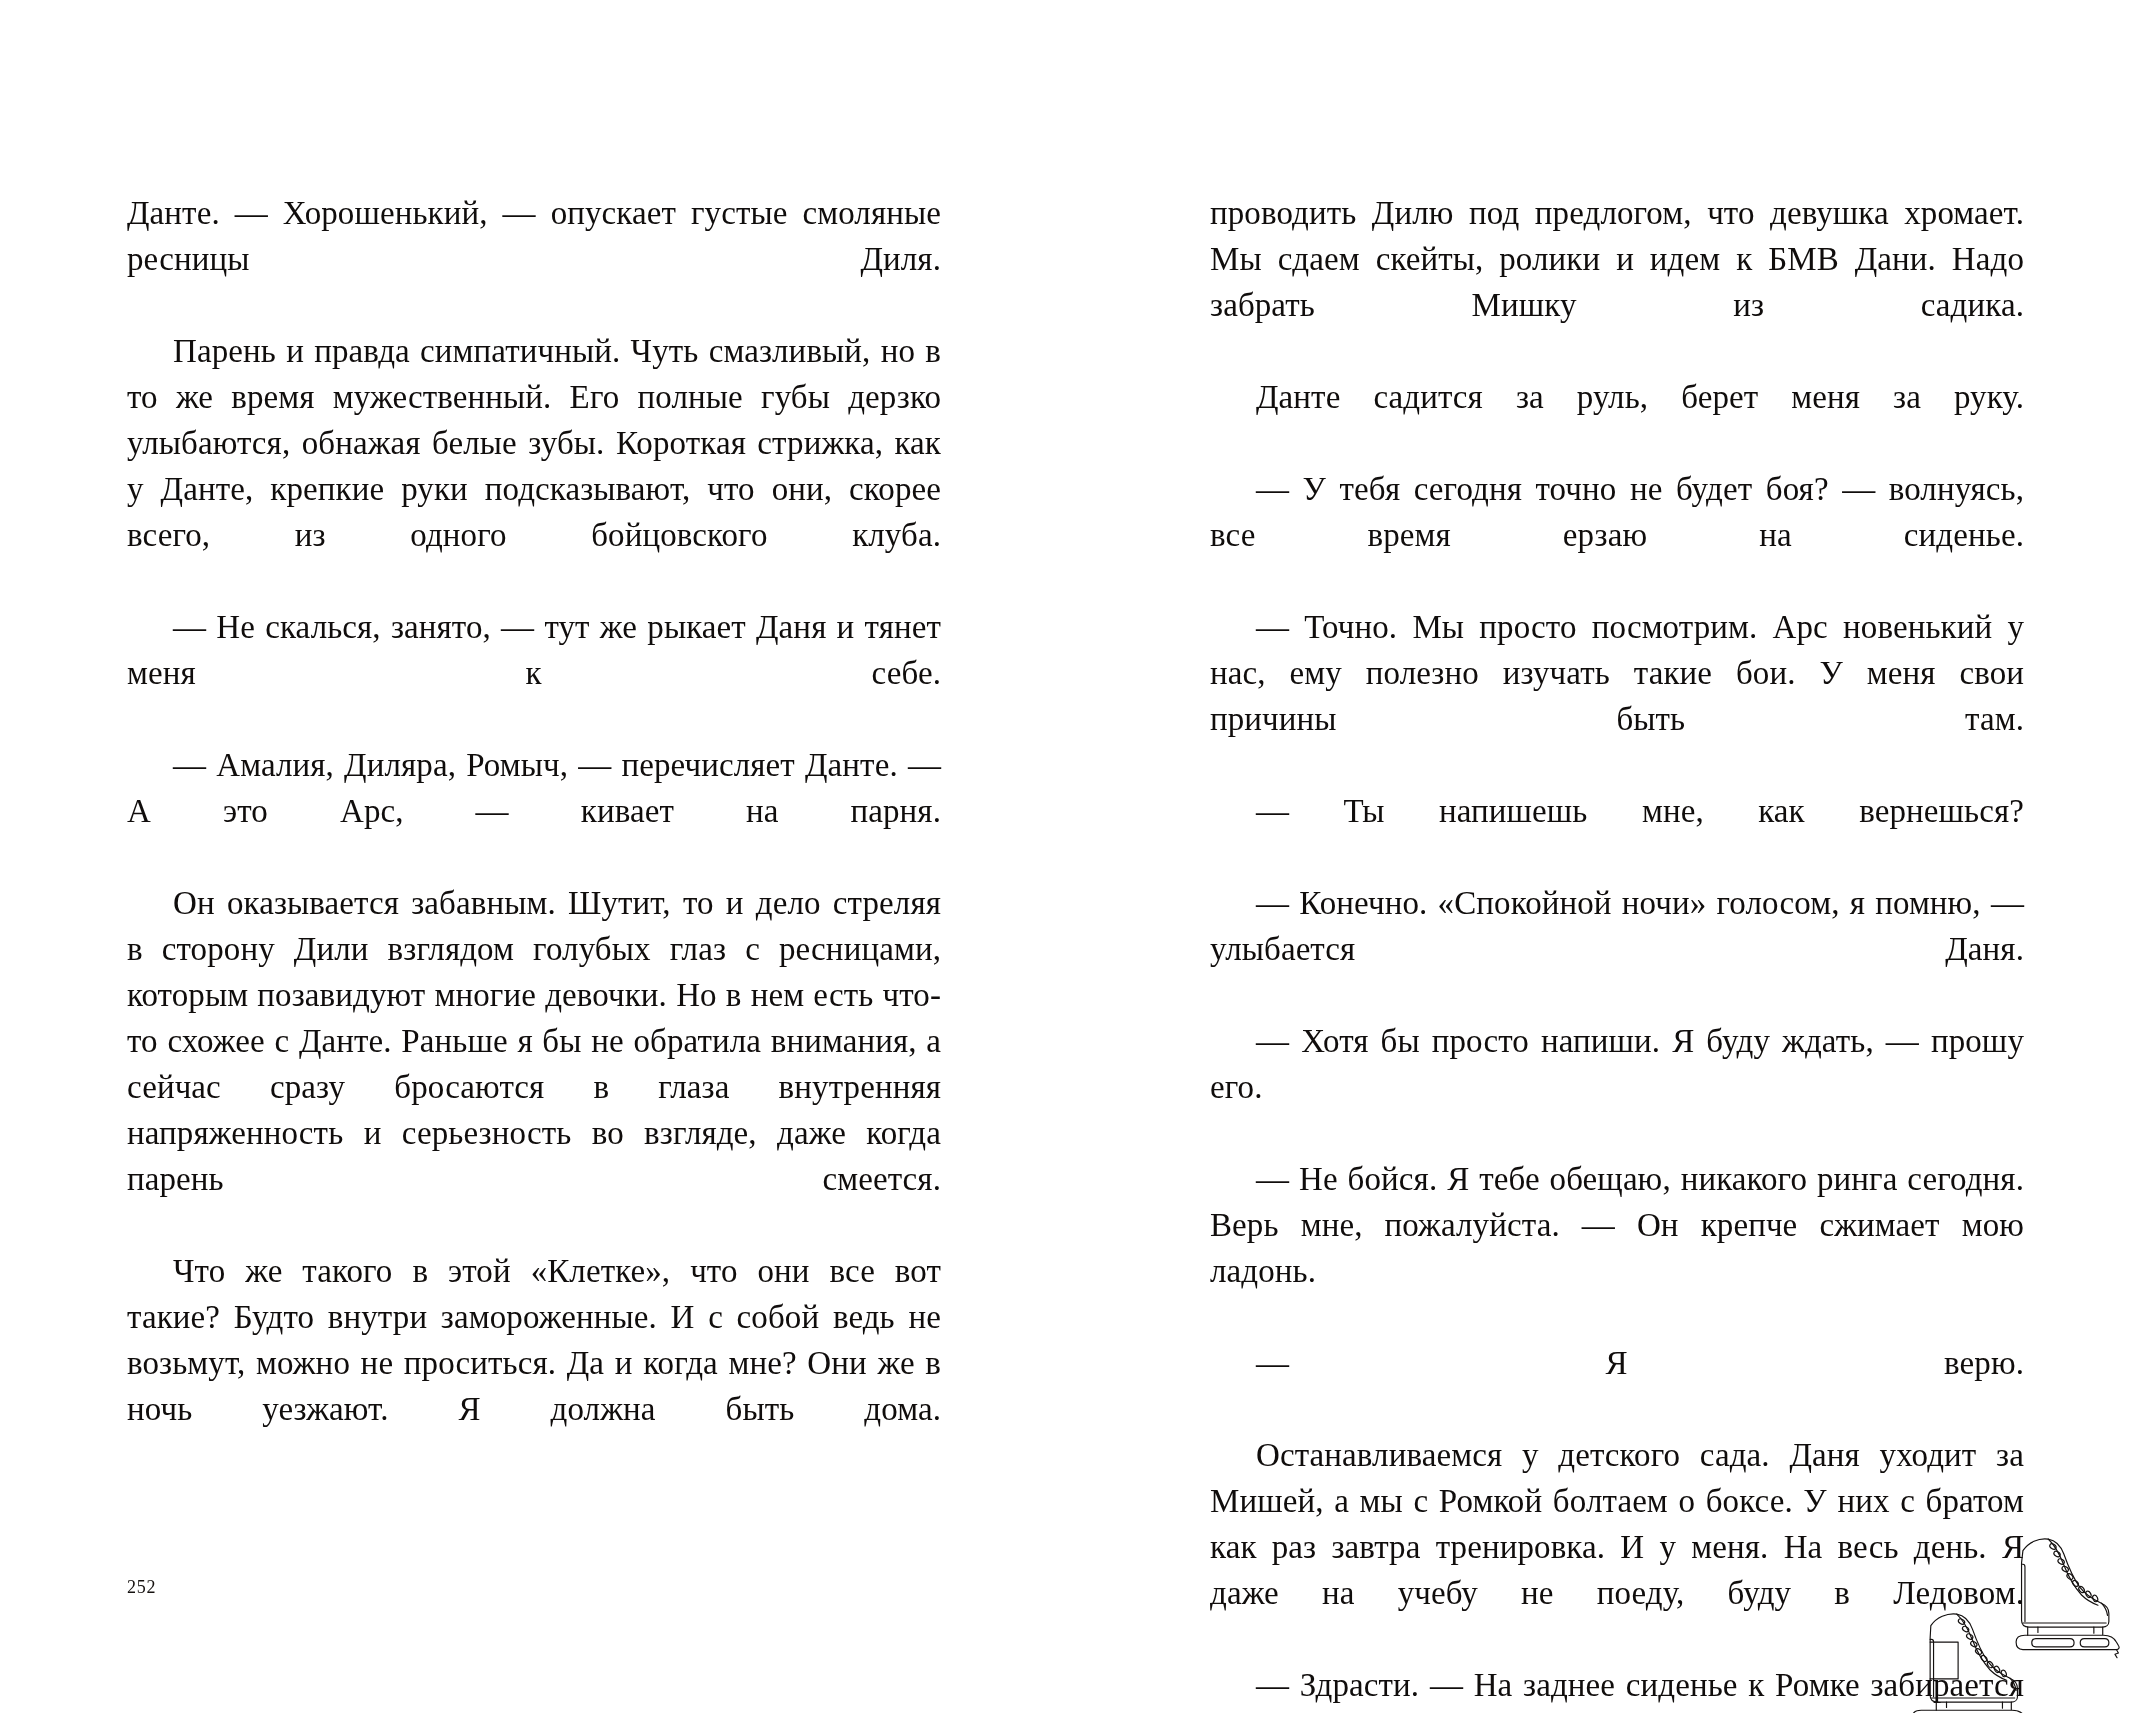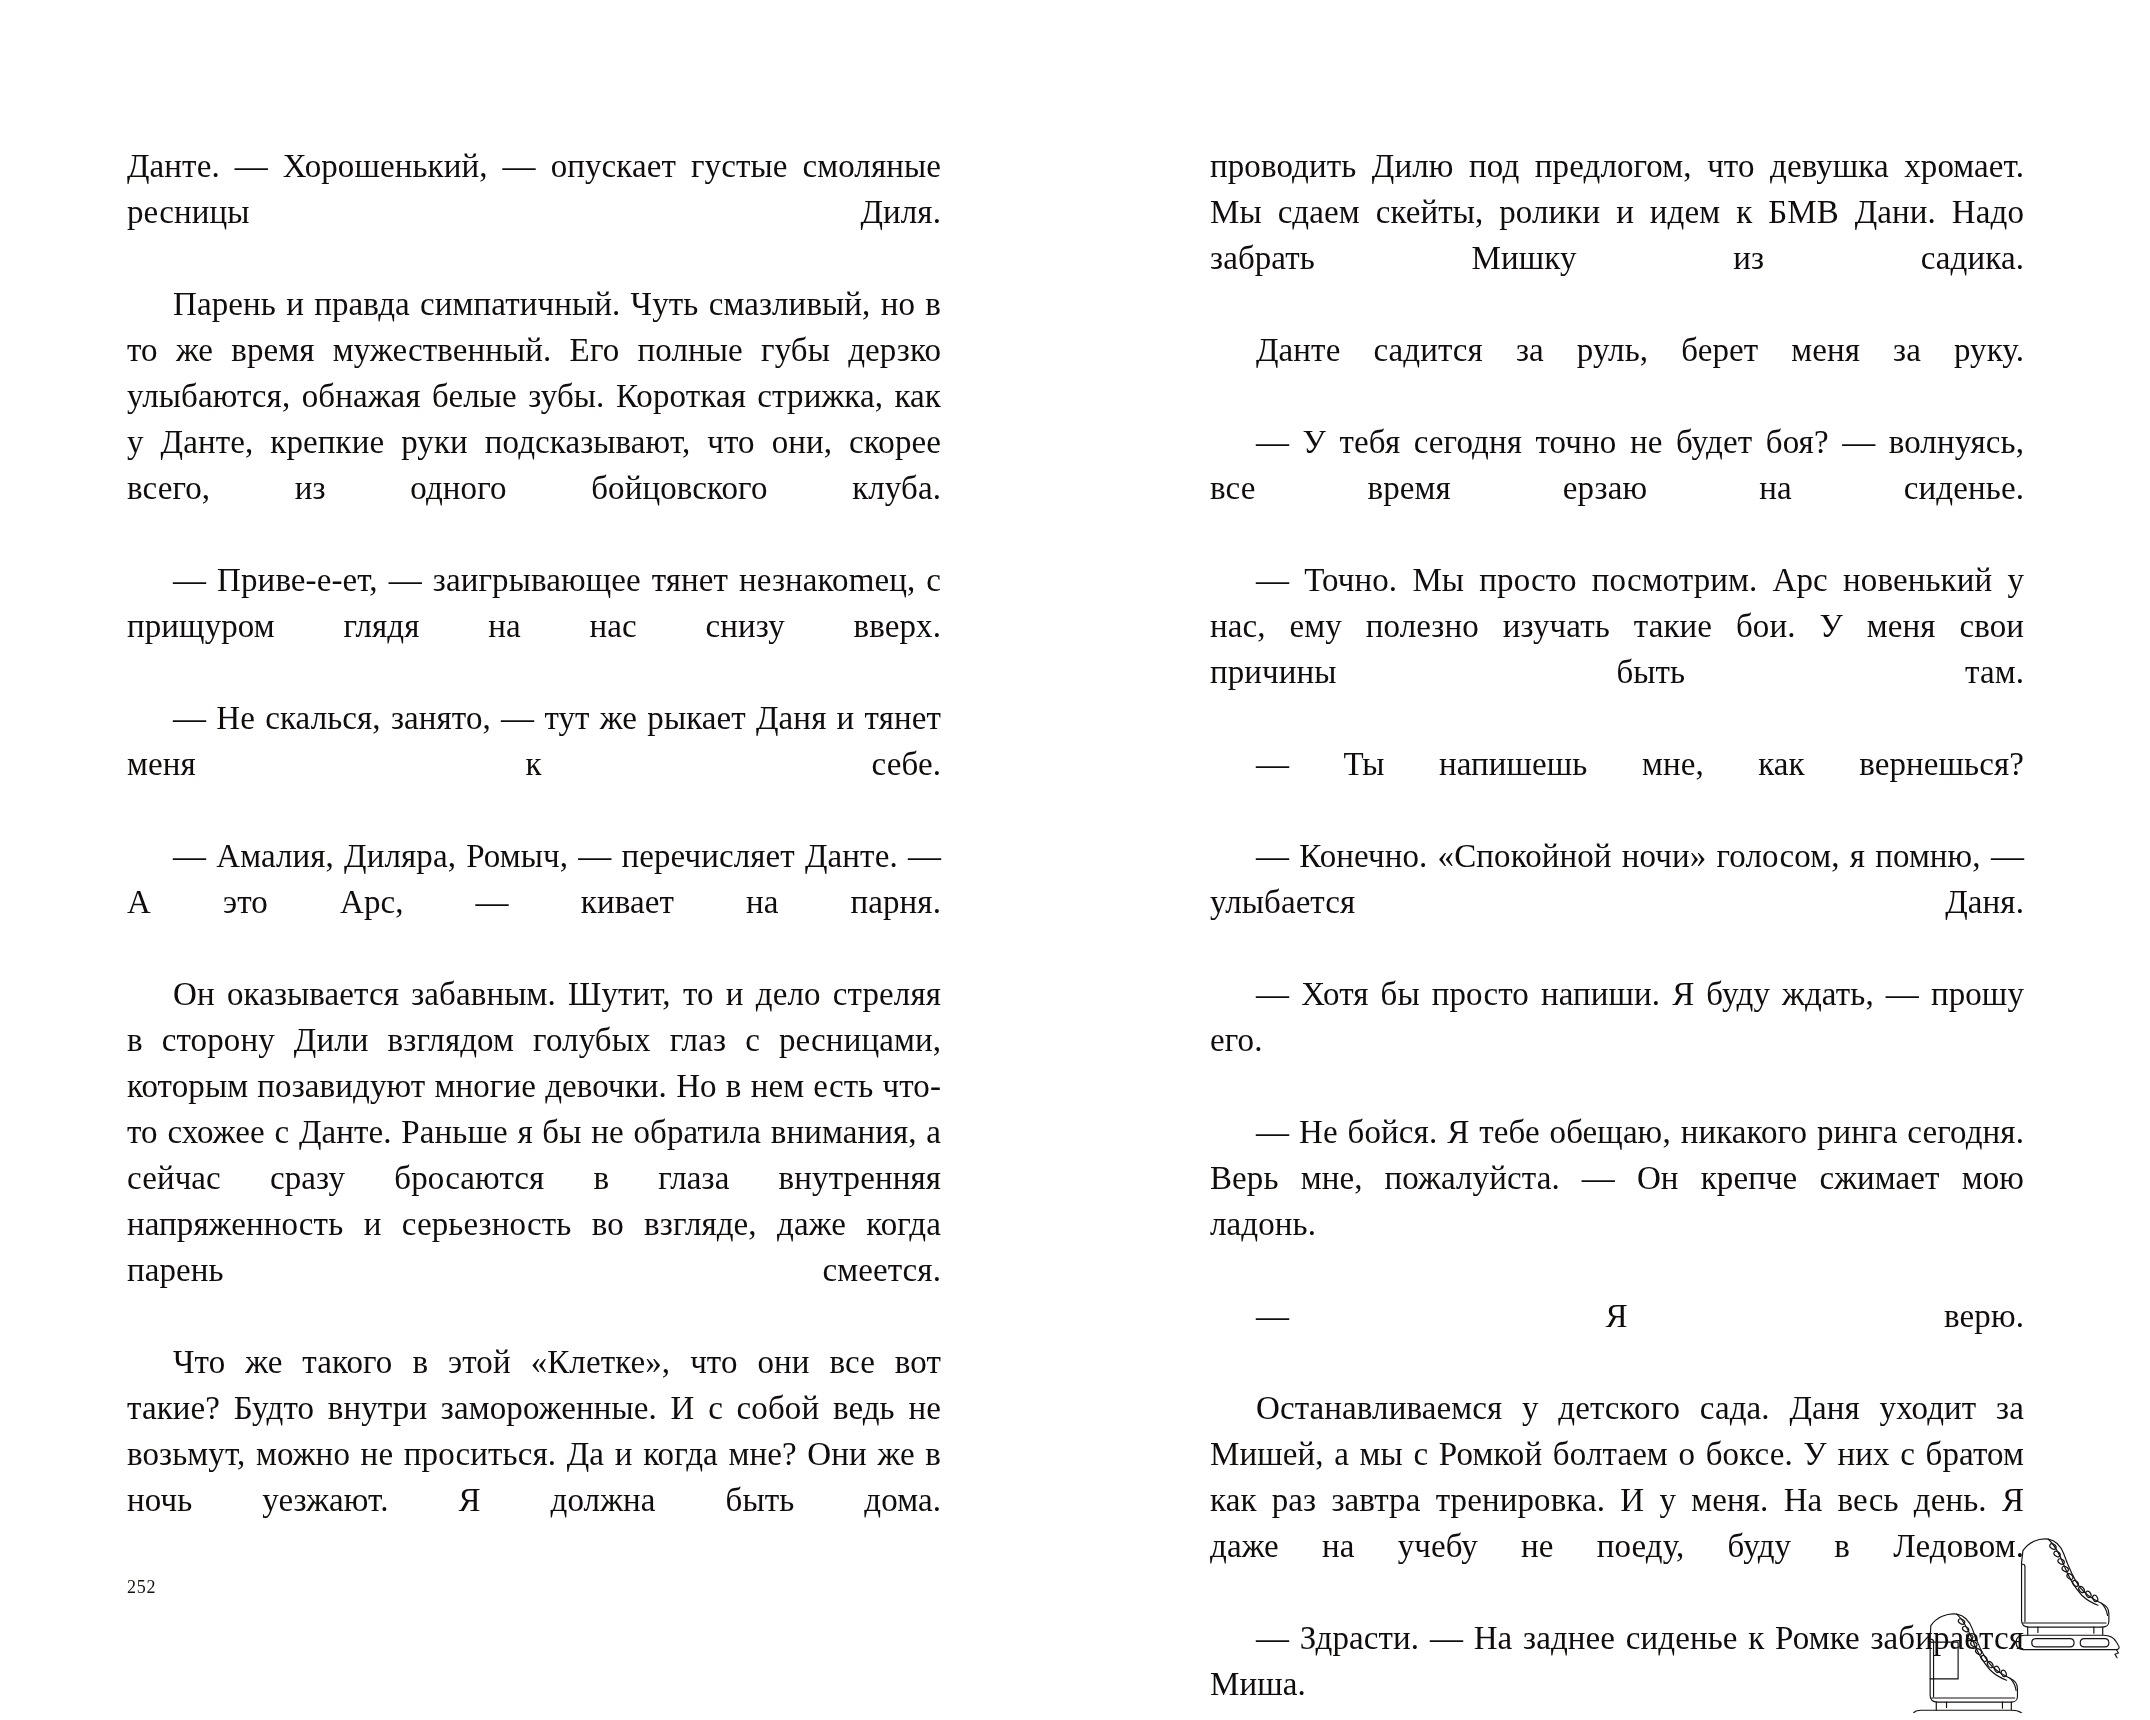--- a/index.html
+++ b/index.html
@@ -43,20 +43,21 @@
     text-justify: inter-word;
     text-indent: 46px;
     hyphens: manual;
     -webkit-hyphens: manual;
     letter-spacing: 0.1px;
     word-spacing: 0.4px;
   }
 
   .column p.no-indent {
     text-indent: 0;
+    margin-top: 47px;
   }
 
   
   .column p::after {
     content: "";
     display: inline-block;
     width: 100%;
   }
 
   .folio {
@@ -87,21 +88,20 @@
 </head>
 <body>
 
 <div class="page">
 
   <div class="text-columns">
 
     <div class="column">
       <p class="no-indent">Данте. — Хорошенький, — опускает густые смоля­ные ресницы Диля.</p>
       <p>Парень и правда симпатичный. Чуть смазливый, но в то же время мужественный. Его полные губы дерзко улыбаются, обнажая белые зубы. Короткая стрижка, как у Данте, крепкие руки подсказывают, что они, скорее всего, из одного бойцовского клуба.</p>
-      <p>— Приве-е-ет, — заигрывающее тянет незнако­mец, с прищуром глядя на нас снизу вверх.</p>
       <p>— Не скалься, занято, — тут же рыкает Даня и тянет меня к себе.</p>
       <p>— Амалия, Диляра, Ромыч, — перечисляет Данте. — А это Арс, — кивает на парня.</p>
       <p>Он оказывается забавным. Шутит, то и дело стреляя в сторону Дили взглядом голубых глаз с ресницами, которым позавидуют многие девочки. Но в нем есть что-то схожее с Данте. Раньше я бы не обратила внимания, а сейчас сразу бросаются в глаза внутренняя напряженность и серьезность во взгляде, даже когда парень смеется.</p>
       <p>Что же такого в этой «Клетке», что они все вот такие? Будто внутри замороженные. И с собой ведь не возьмут, можно не проситься. Да и когда мне? Они же в ночь уезжают. Я должна быть дома.</p>
 
     </div>
 
     <div class="column">
       <p class="no-indent">проводить Дилю под предлогом, что девушка хро­мает. Мы сдаем скейты, ролики и идем к БМВ Дани. Надо забрать Мишку из садика.</p>
       <p>Данте садится за руль, берет меня за руку.</p>

